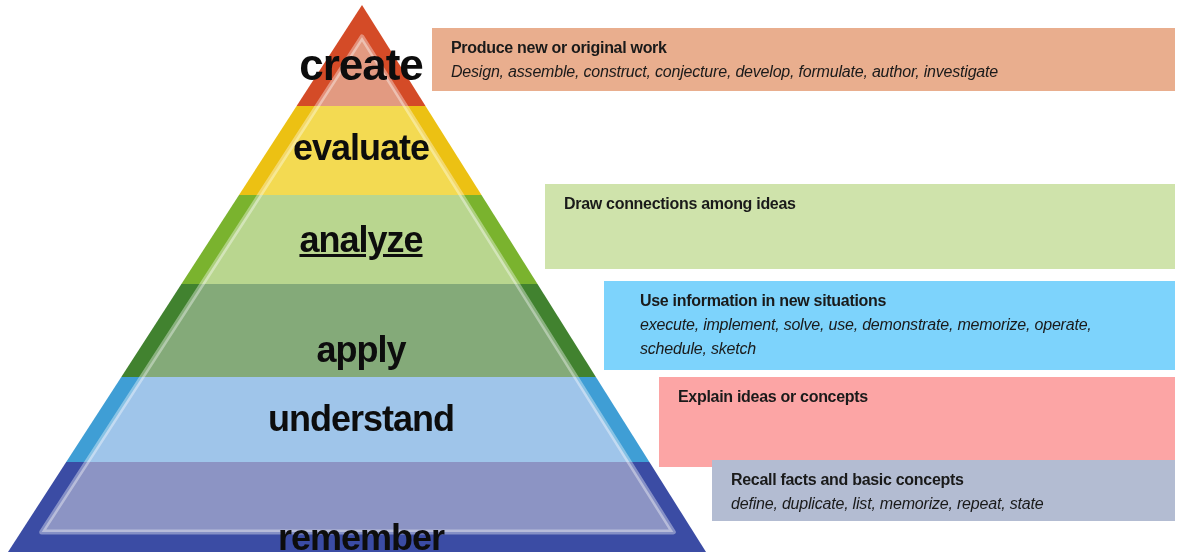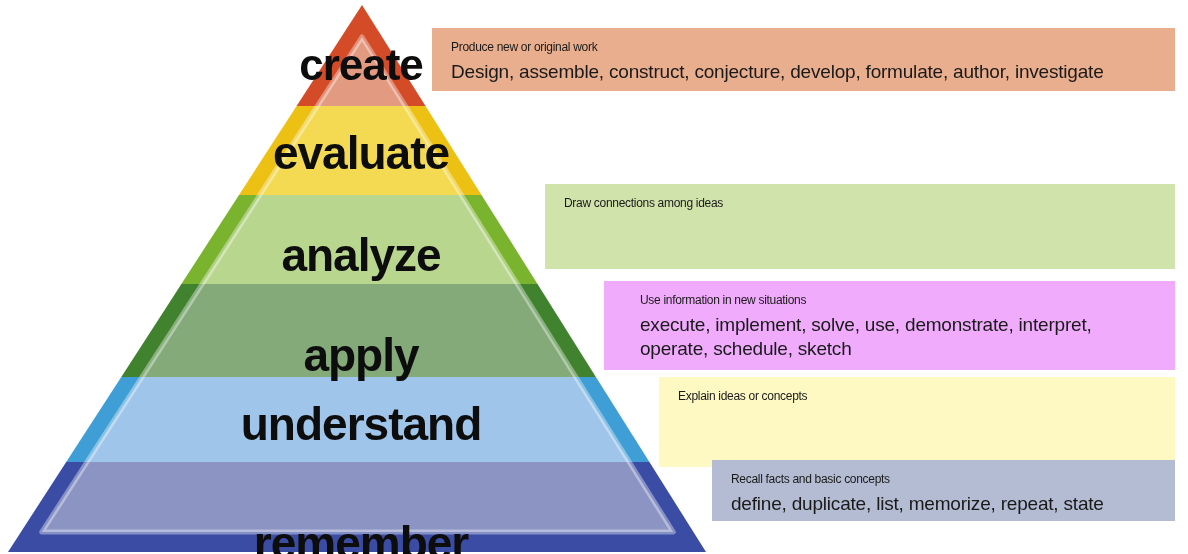--- a/index.html
+++ b/index.html
@@ -9,47 +9,48 @@
     background:#ffffff;
     overflow:hidden;
     font-family:"Liberation Sans", sans-serif;
   }
   .stage svg{position:absolute;left:0;top:0;}
   .level-label{
     position:absolute;
     left:161px;width:400px;
     text-align:center;
     font-weight:700;
-    font-size:46px;
+    font-size:36px;
     line-height:1;
     letter-spacing:-1px;
     color:#0d0d0d;
     white-space:nowrap;
   }
   .label-create{top:43px;font-size:44px;}
   .label-evaluate{top:130px;}
-  .label-analyze{top:232px;}
+  .label-analyze{top:222px;text-decoration:underline;}
   .label-apply{top:332px;}
   .label-understand{top:401px;}
   .label-remember{top:480px;margin-top:40px;}
   .desc-box{
     position:absolute;
     right:0;
     box-sizing:border-box;
     padding:7px 16px 6px 19px;
     color:#1a1a1a;
   }
   .desc-heading{
-    font-weight:400;
-    font-size:12px;
+    font-weight:700;
+    font-size:16px;
     line-height:25px;
     letter-spacing:-0.3px;
   }
   .desc-verbs{
-    font-size:19px;
+    font-style:italic;
+    font-size:16px;
     line-height:24px;
     letter-spacing:-0.2px;
   }
   .box-create{left:432px;top:28px;height:63px;}
   .box-evaluate{left:495px;top:105px;height:63px;}
   .box-analyze{left:545px;top:184px;height:85px;}
   .box-apply{left:604px;top:281px;height:89px;}
   .box-understand{left:659px;top:377px;height:90px;}
   .box-remember{left:712px;top:460px;height:61px;}
 </style>
@@ -84,26 +85,26 @@
   <div class="desc-box box-create" style="background: rgb(233, 174, 142);">
     <div class="desc-heading">Produce new or original work</div>
     <div class="desc-verbs">Design, assemble, construct, conjecture, develop, formulate, author, investigate</div>
   </div>
 
 
   <div class="desc-box box-analyze" style="background: rgb(207, 227, 171);">
     <div class="desc-heading">Draw connections among ideas</div>
   </div>
 
-  <div class="desc-box box-apply" style="background: #f0abfc; padding-left: 36px;">
+  <div class="desc-box box-apply" style="background: #7dd3fc; padding-left: 36px;">
     <div class="desc-heading">Use information in new situations</div>
-    <div class="desc-verbs">execute, implement, solve, use, demonstrate, interpret, operate, schedule, sketch</div>
+    <div class="desc-verbs">execute, implement, solve, use, demonstrate, memorize, operate, schedule, sketch</div>
   </div>
 
-  <div class="desc-box box-understand" style="background: #fef9c3;">
+  <div class="desc-box box-understand" style="background: #fca5a5;">
     <div class="desc-heading">Explain ideas or concepts</div>
   </div>
 
   <div class="desc-box box-remember" style="background: rgb(179, 188, 210);">
     <div class="desc-heading">Recall facts and basic concepts</div>
     <div class="desc-verbs">define, duplicate, list, memorize, repeat, state</div>
   </div>
 
 </div>
 

